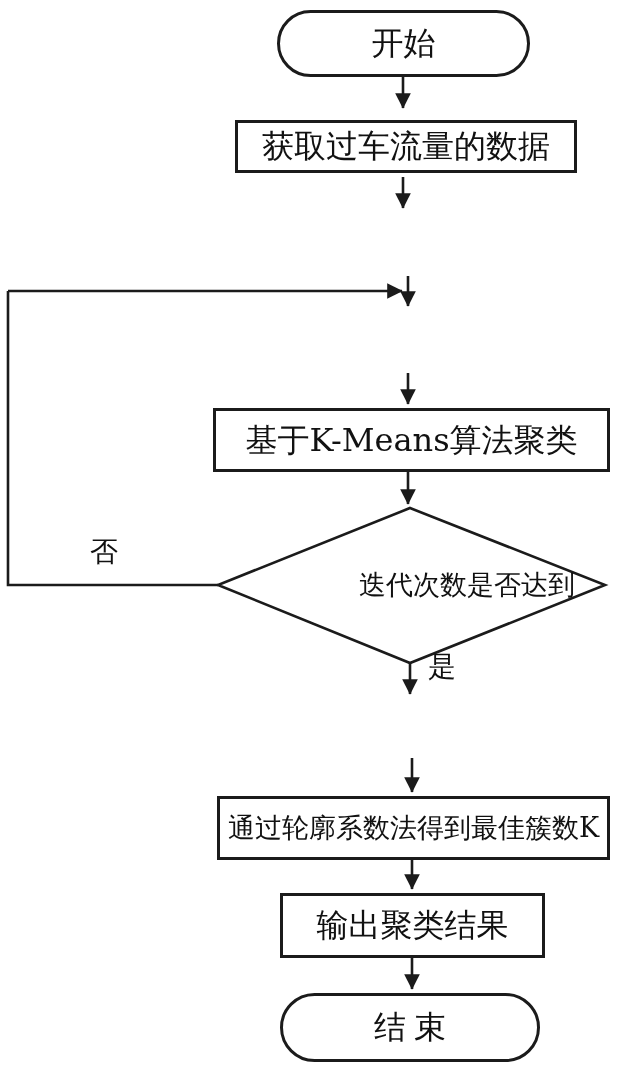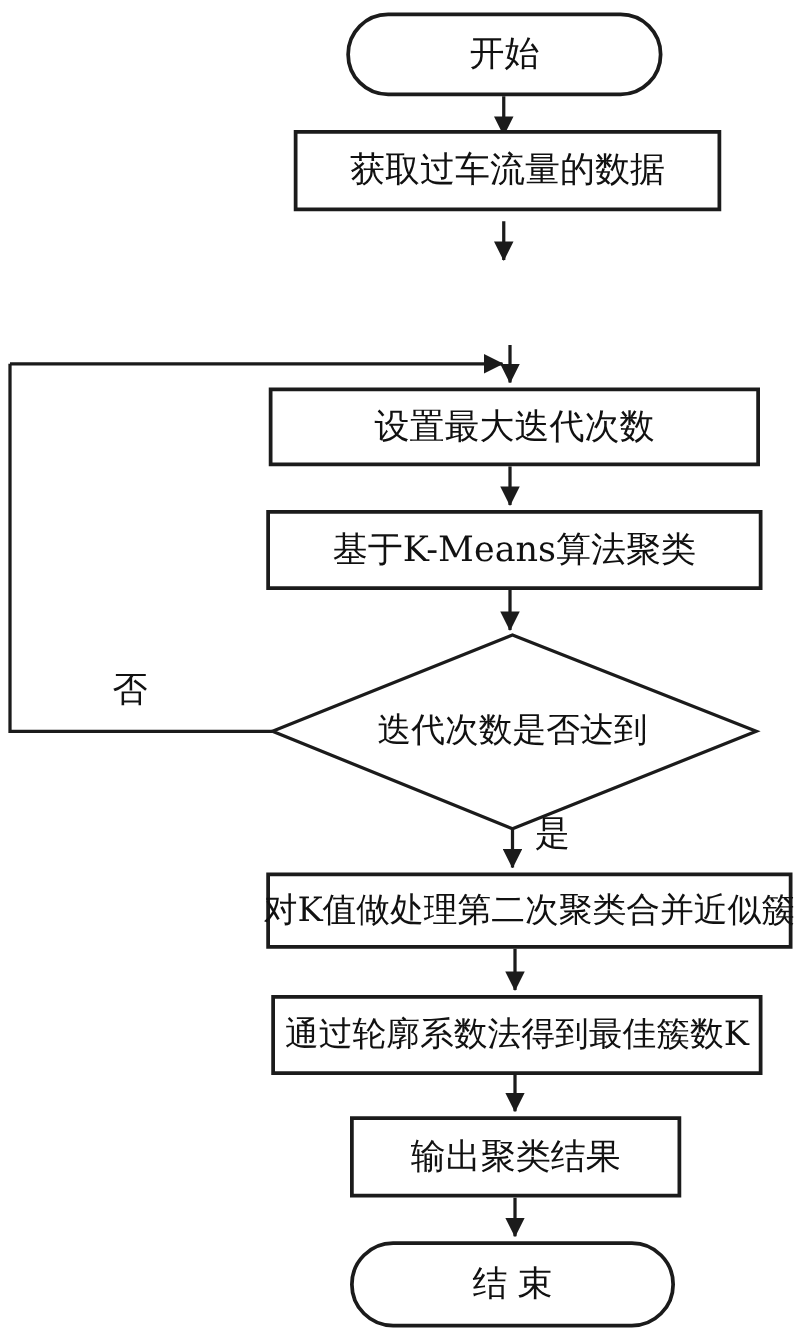--- a/index.html
+++ b/index.html
@@ -24,51 +24,51 @@
   }
   .node {
     position: absolute;
     z-index: 2;
     background: #ffffff;
     border: 3px solid #1b1b1b;
     display: flex;
     align-items: center;
     justify-content: center;
     text-align: center;
-    font-size: 28px;
+    font-size: 32px;
     line-height: 1.15;
     box-sizing: border-box;
     white-space: nowrap;
   }
   .terminal {
     border-radius: 36px;
   }
   .decision-text {
     position: absolute;
     z-index: 3;
     background: transparent;
     border: none;
     display: flex;
     flex-direction: column;
-    align-items: center;
+    align-items: flex-end;
     justify-content: center;
     text-align: center;
     font-size: 27px;
     line-height: 38px;
     white-space: nowrap;
   }
   .edge-label {
     position: absolute;
     z-index: 3;
     font-size: 28px;
     white-space: nowrap;
   }
   
   #node-start   { left: 277px; top:  10px; width: 253px; height: 67px; }
-  #node-step1   { left: 235px; top: 104px; width: 342px; height: 65px; }
+  #node-step1   { left: 235px; top: 120px; width: 342px; height: 53px; }
   #node-step2   { left: 213px; top: 212px; width: 395px; height: 64px; }
   #node-step3   { left: 215px; top: 310px; width: 393px; height: 63px; }
   #node-step4   { left: 213px; top: 408px; width: 397px; height: 64px; text-align: center; }
   #node-decision{ left: 245px; top: 544px; width: 330px; height: 82px; }
   #node-step5   { left: 213px; top: 698px; width: 421px; height: 61px; font-size: 27px; }
   #node-step6   { left: 217px; top: 796px; width: 393px; height: 64px; font-size: 27px; }
   #node-step7   { left: 280px; top: 893px; width: 265px; height: 65px; }
   #node-end     { left: 280px; top: 993px; width: 260px; height: 69px; letter-spacing: 8px; padding-left: 8px; text-align: right; }
   #label-no  { left: 90px;  top: 533px; }
   #label-yes { left: 428px; top: 648px; }
@@ -111,38 +111,32 @@
 
   <div class="node terminal" id="node-start">
     <span>开始</span>
   </div>
 
   <div class="node" id="node-step1">
     <span>获取过车流量的数据</span>
   </div>
 
 
-  <div class="node" id="node-step3">
-    <span>设置最大迭代次数</span>
-  </div>
 
   <div class="node" id="node-step4">
     <span>基于K-Means算法聚类</span>
   </div>
 
   <div class="decision-text" id="node-decision">
     <span>迭代次数是否达到</span>
   </div>
 
   <span class="edge-label" id="label-no">否</span>
   <span class="edge-label" id="label-yes">是</span>
 
-  <div class="node" id="node-step5">
-    <span>对K值做处理第二次聚类合并近似簇</span>
-  </div>
 
   <div class="node" id="node-step7">
     <span>输出聚类结果</span>
   </div>
 
   <div class="node" id="node-step6">
     <span>通过轮廓系数法得到最佳簇数K</span>
   </div>
 
   <div class="node terminal" id="node-end">

